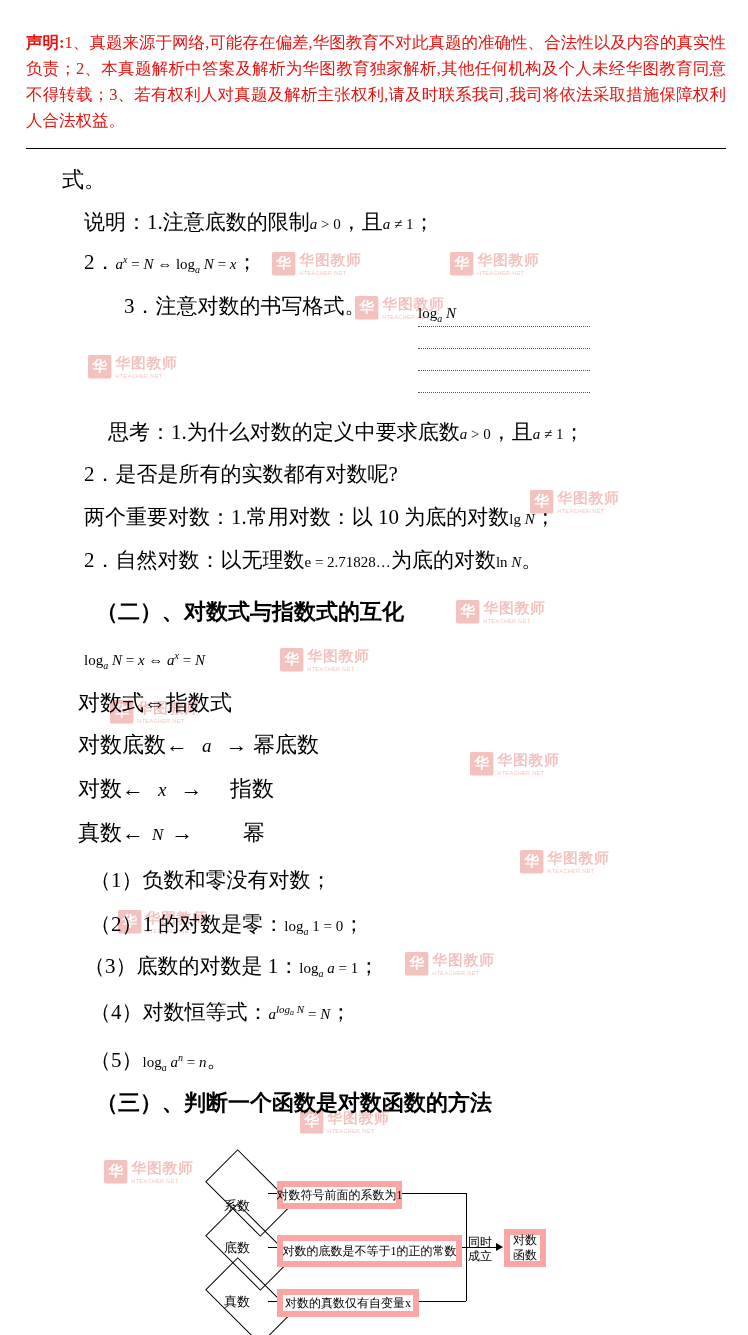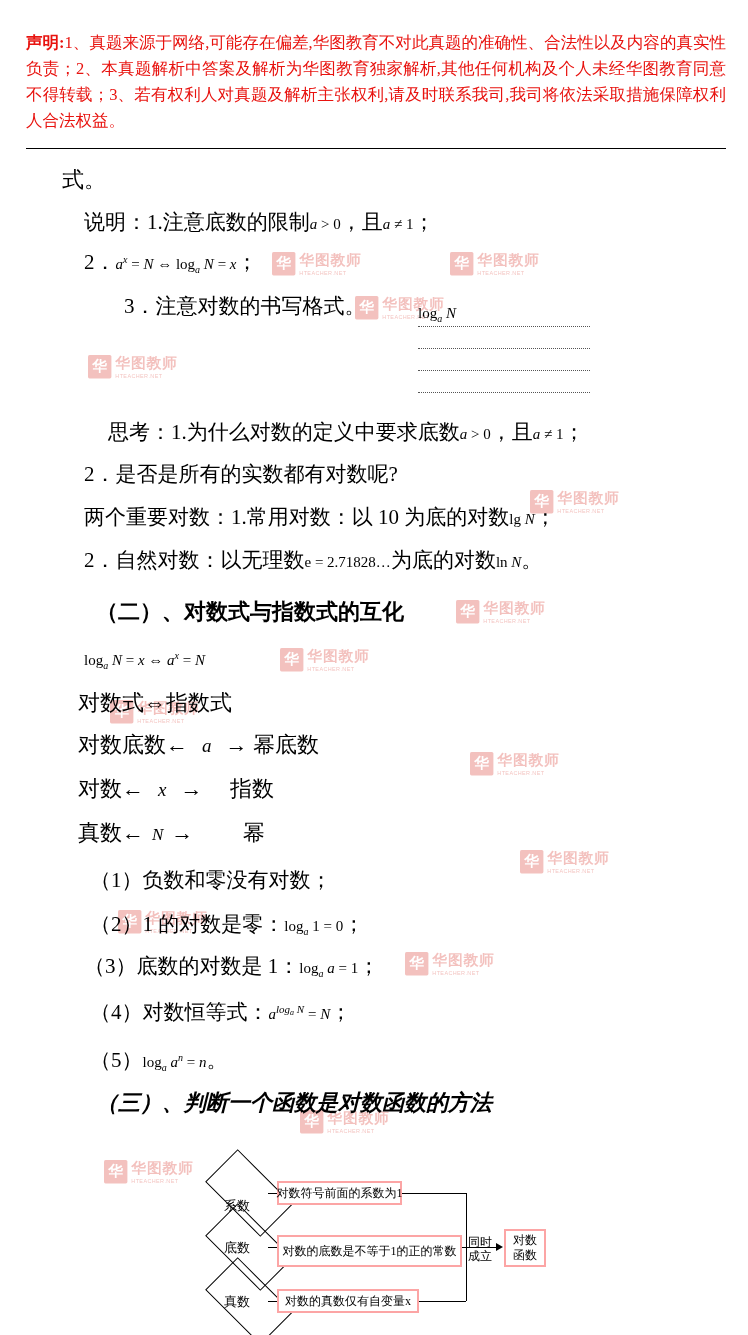--- a/index.html
+++ b/index.html
@@ -74,21 +74,21 @@
     box-sizing: border-box;
   }
   .dia-label {
     position: absolute;
     font-size: 13px;
     font-family: "Liberation Serif", serif;
     white-space: nowrap;
   }
   .box {
     position: absolute;
-    border: 2px solid #fca5a5;
+    border: 6px solid #fca5a5;
     box-sizing: border-box;
     font-size: 12px;
     font-family: "Liberation Serif", serif;
     display: flex;
     align-items: center;
     justify-content: center;
     padding: 8px 3px;
     white-space: nowrap;
     background: #fff;
   }
@@ -307,21 +307,21 @@
   </div>
 
   <div class="ln" style="left:90px; top:998px;">
     <span class="cn">（4）对数恒等式：</span><span class="math"><i>a</i><span class="sup" style="font-size:11px;">log<span style="font-size:8px; vertical-align:-2px;"><i>a</i></span> <i>N</i></span> = <i>N</i></span><span class="cn">；</span>
   </div>
 
   <div class="ln" style="left:90px; top:1046px;">
     <span class="cn">（5）</span><span class="math">log<span class="sub">a</span> <i>a</i><span class="supn"><i>n</i></span> = <i>n</i></span><span class="cn">。</span>
   </div>
 
-  <div class="ln cn-big" style="left:96px; top:1088px; font-weight:bold;font-style:italic;">（三）、判断一个函数是对数函数的方法</div>
+  <div class="ln cn-big" style="left:96px; top:1088px; font-weight:bold;">（三）、判断一个函数是对数函数的方法</div>
 
   <div class="chart">
 
     <div class="dia" style="left:210px; top:30px;"></div>
     <div class="dia-label" style="left:224px; top:45px;margin-top:12px;">系数</div>
 
     <div class="dia" style="left:210px; top:84px;"></div>
     <div class="dia-label" style="left:224px; top:99px;">底数</div>
 
     <div class="dia" style="left:210px; top:138px;"></div>

